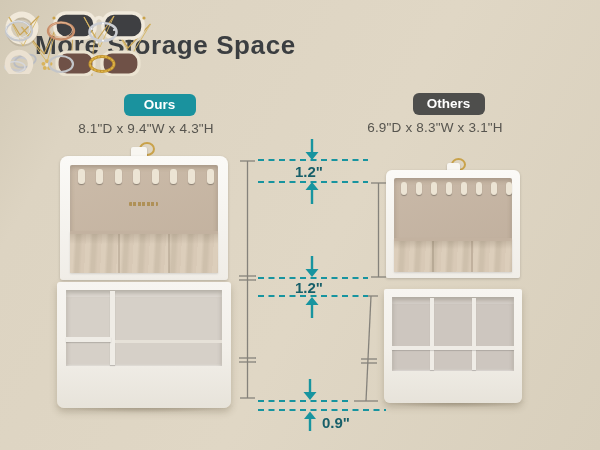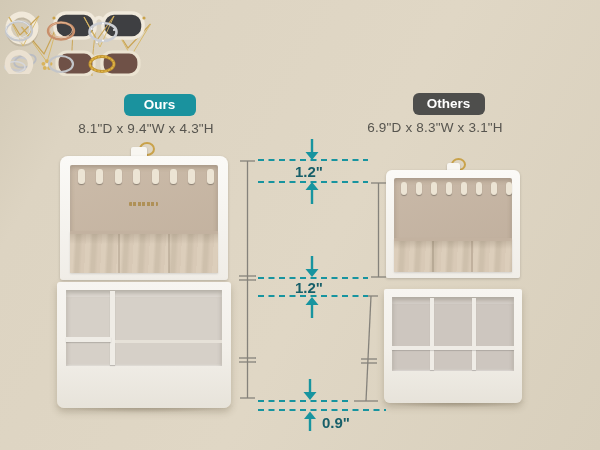--- a/index.html
+++ b/index.html
@@ -50,20 +50,21 @@
   .divider{position:absolute;background:#efece6;box-shadow:0 1px 1px rgba(0,0,0,.15);}
   .ridge{position:absolute;background:#e6e1d8;}
   svg{display:block;}
   .overlay{position:absolute;inset:0;pointer-events:none;}
 </style>
 </head>
 <body>
 
 <div class="stage">
 
+  <h1 class="title">More Storage Space</h1>
 
   <div class="col-header ours">
     <div class="badge teal">Ours</div>
     <div class="dims">8.1"D x 9.4"W x 4.3"H</div>
   </div>
 
   <div class="col-header others">
     <div class="badge gray">Others</div>
     <div class="dims">6.9"D x 8.3"W x 3.1"H</div>
   </div>

